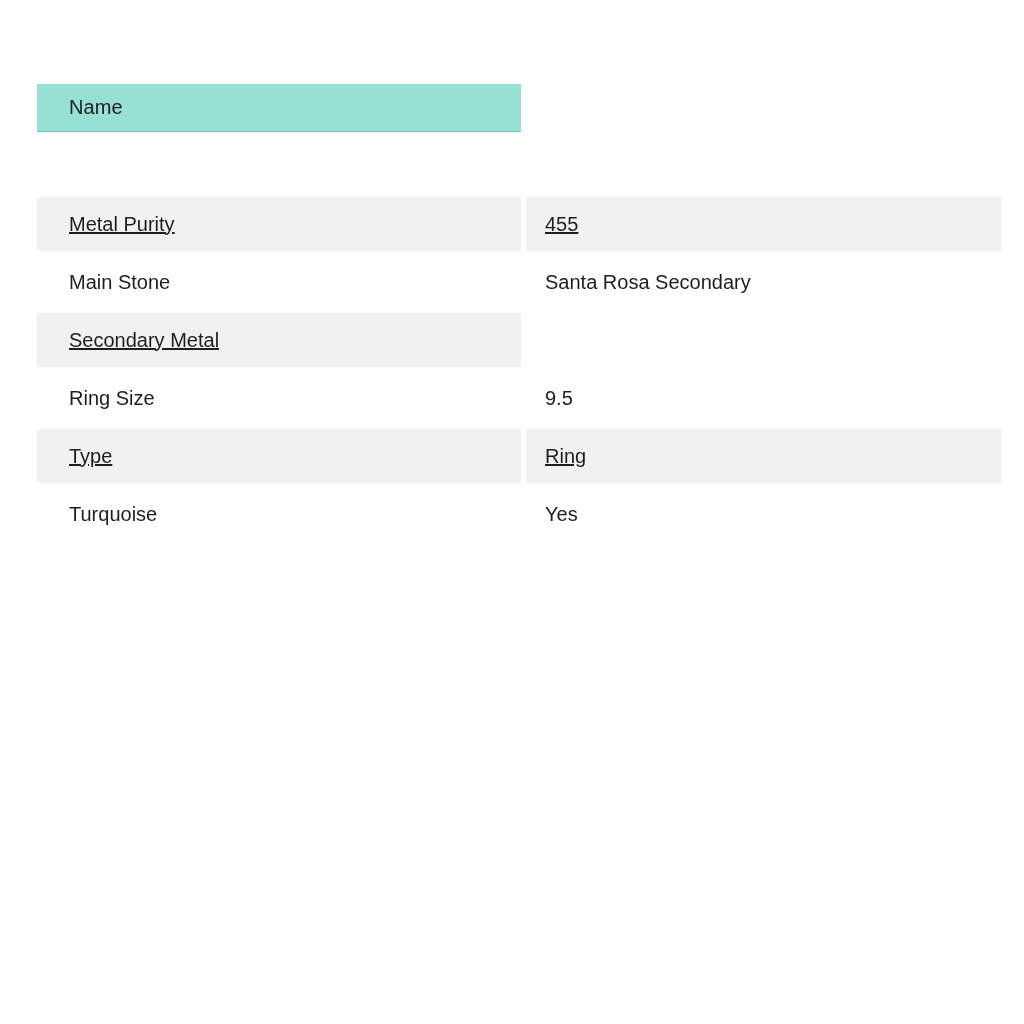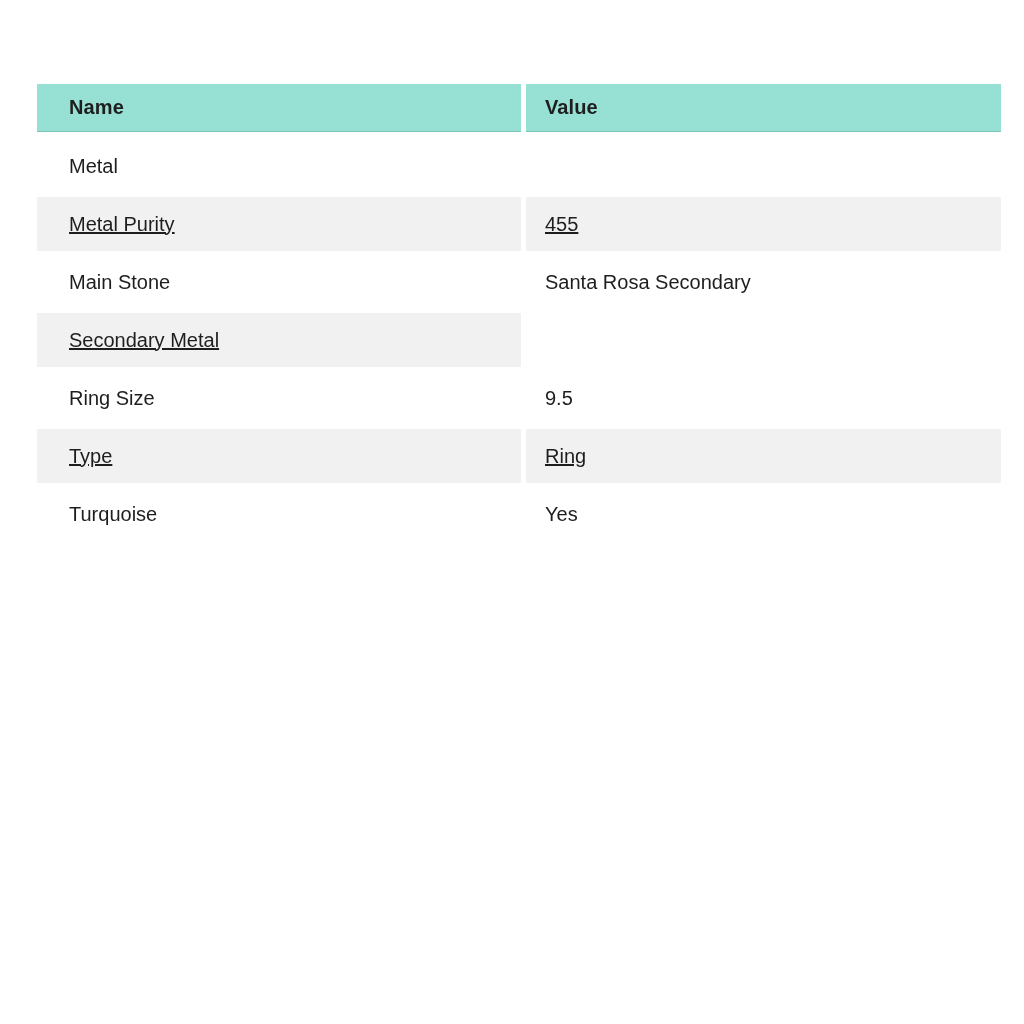--- a/index.html
+++ b/index.html
@@ -22,21 +22,21 @@
     display: flex;
     gap: 5px;
     margin-bottom: 5px;
   }
   .header-cell {
     background: var(--header-bg, #96e1d4);
     height: 48px;
     display: flex;
     align-items: center;
     font-size: 20px;
-    font-weight: 700;
+    font-weight: 400;
     letter-spacing: 0.1px;
     border-bottom: 1px solid rgba(40, 120, 110, 0.25);
   }
   .row {
     display: flex;
     gap: 5px;
     height: 58px;
     padding: 2px 0;
     box-sizing: border-box;
   }
@@ -62,25 +62,23 @@
     padding-left: 19px;
     box-sizing: border-box;
   }
 </style>
 </head>
 <body>
 
 <div class="spec-table">
   <div class="header-row">
     <div class="header-cell col-name">Name</div>
-    <div class="header-cell col-value">Value</div>
   </div>
   <div>
   <div class="row">
-    <div class="cell col-name">Metal</div>
   </div>
 
   <div class="row alt">
     <div class="cell col-name">Metal Purity</div>
     <div class="cell col-value">455</div>
   </div>
 
   <div class="row">
     <div class="cell col-name">Main Stone</div>
     <div class="cell col-value">Santa Rosa Secondary</div>

